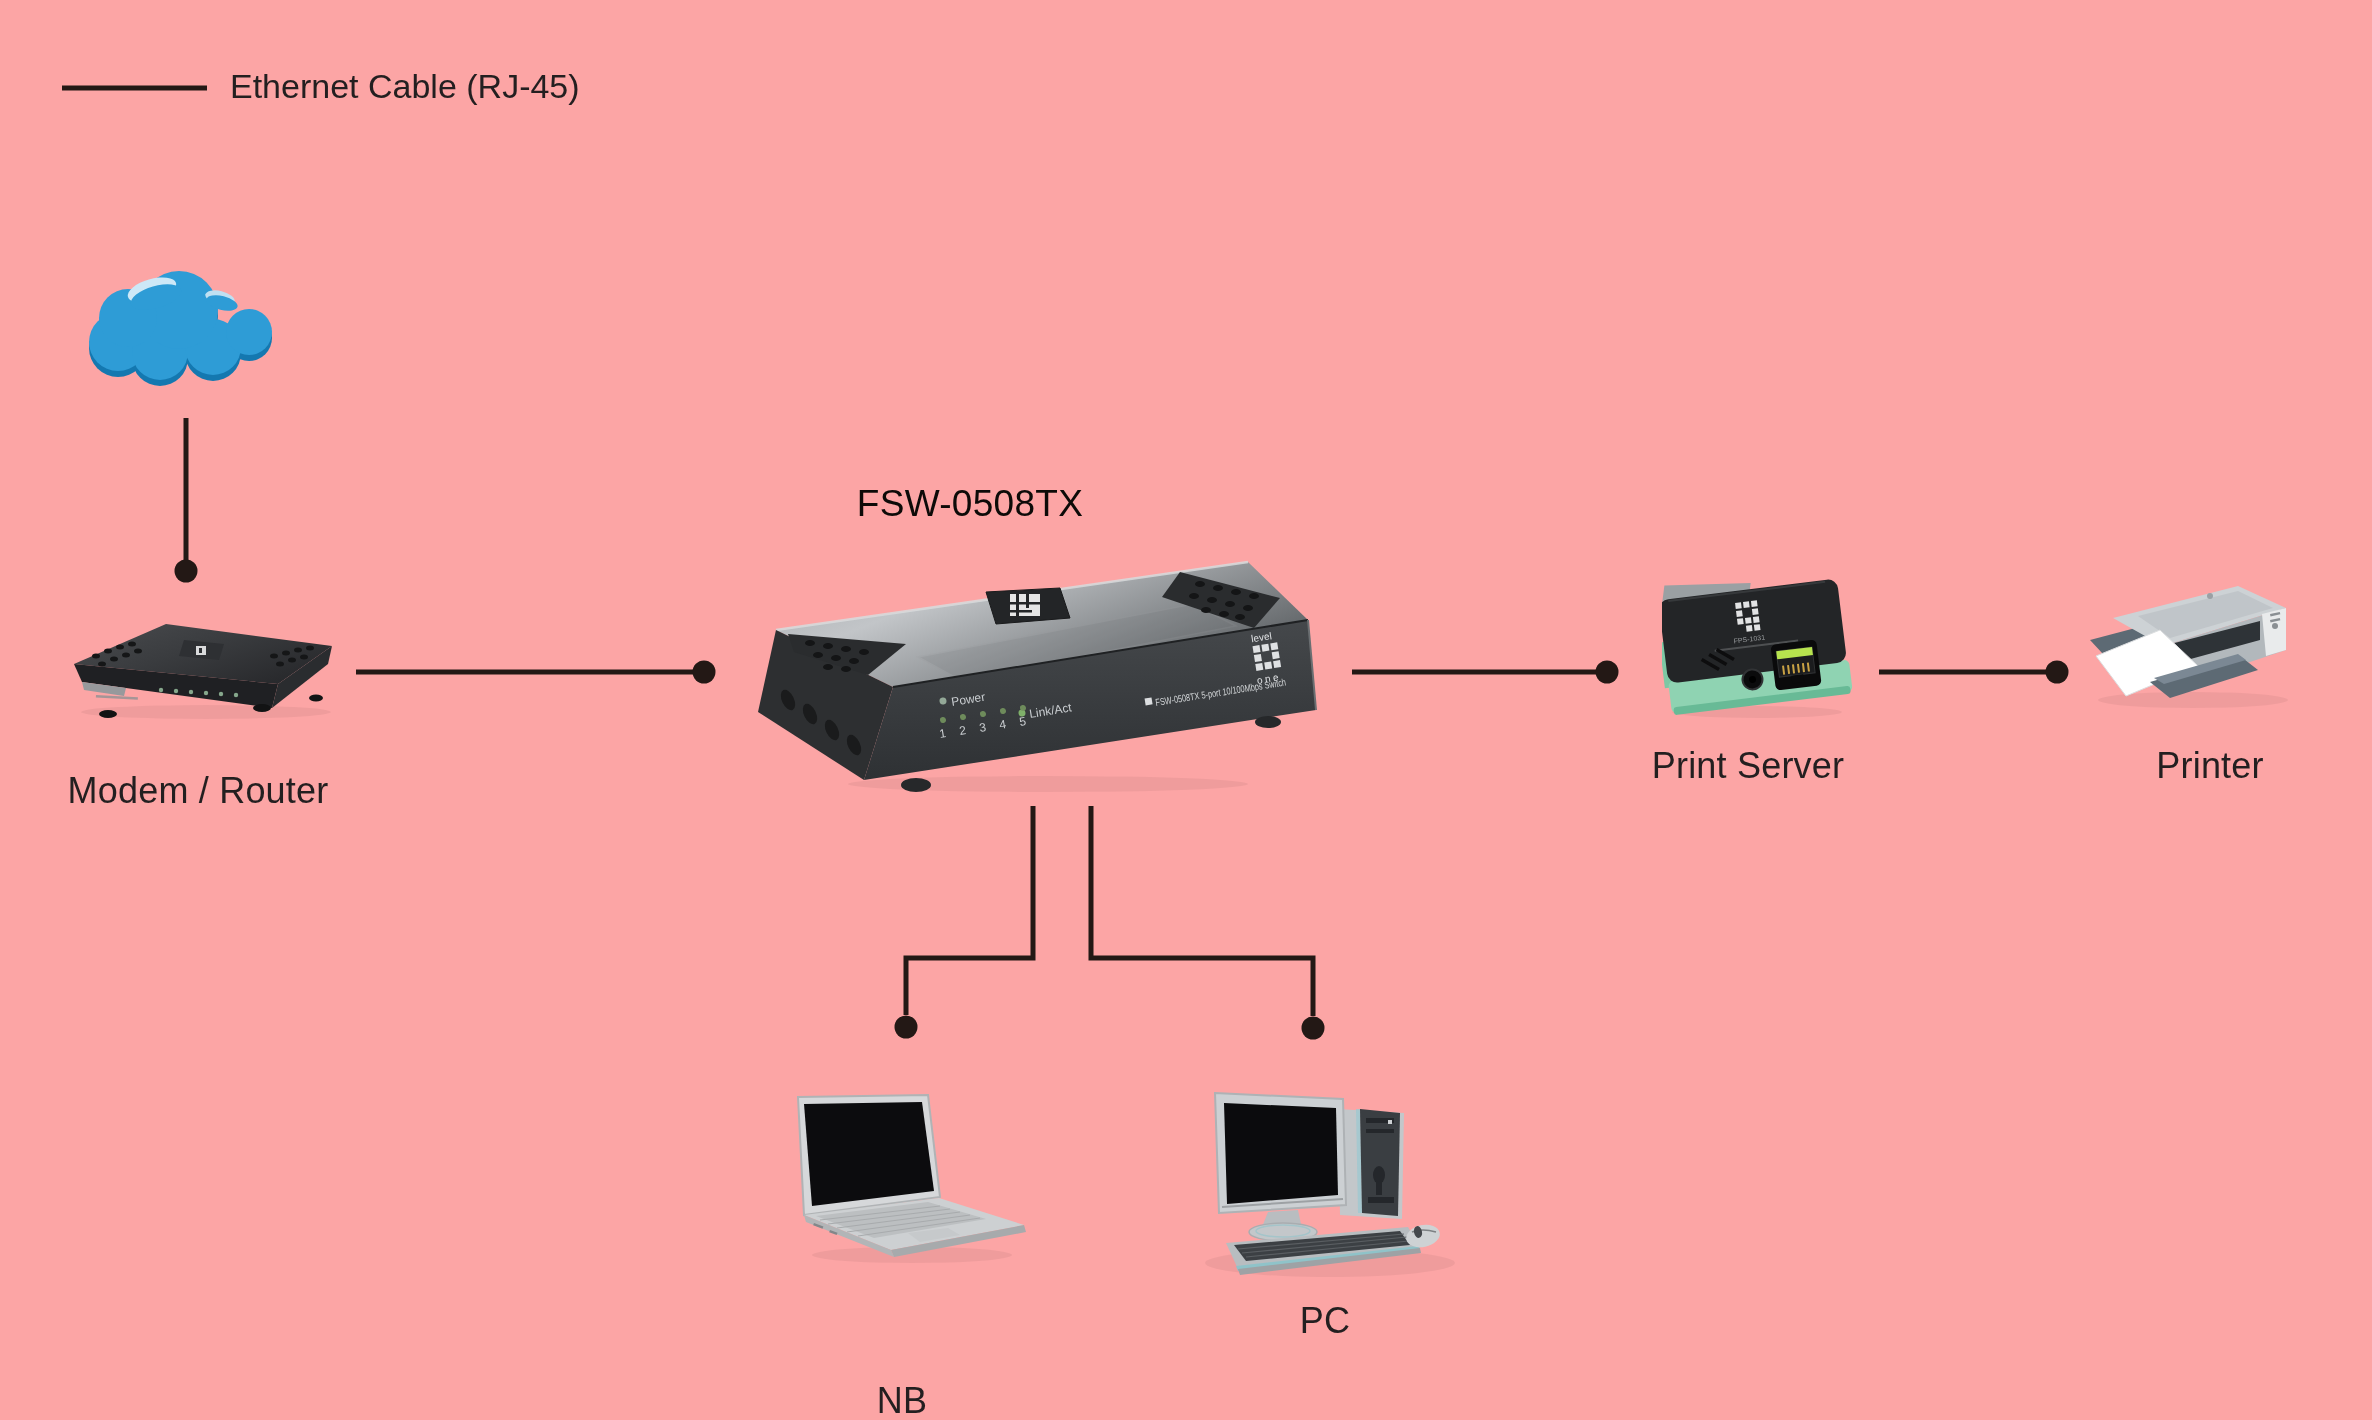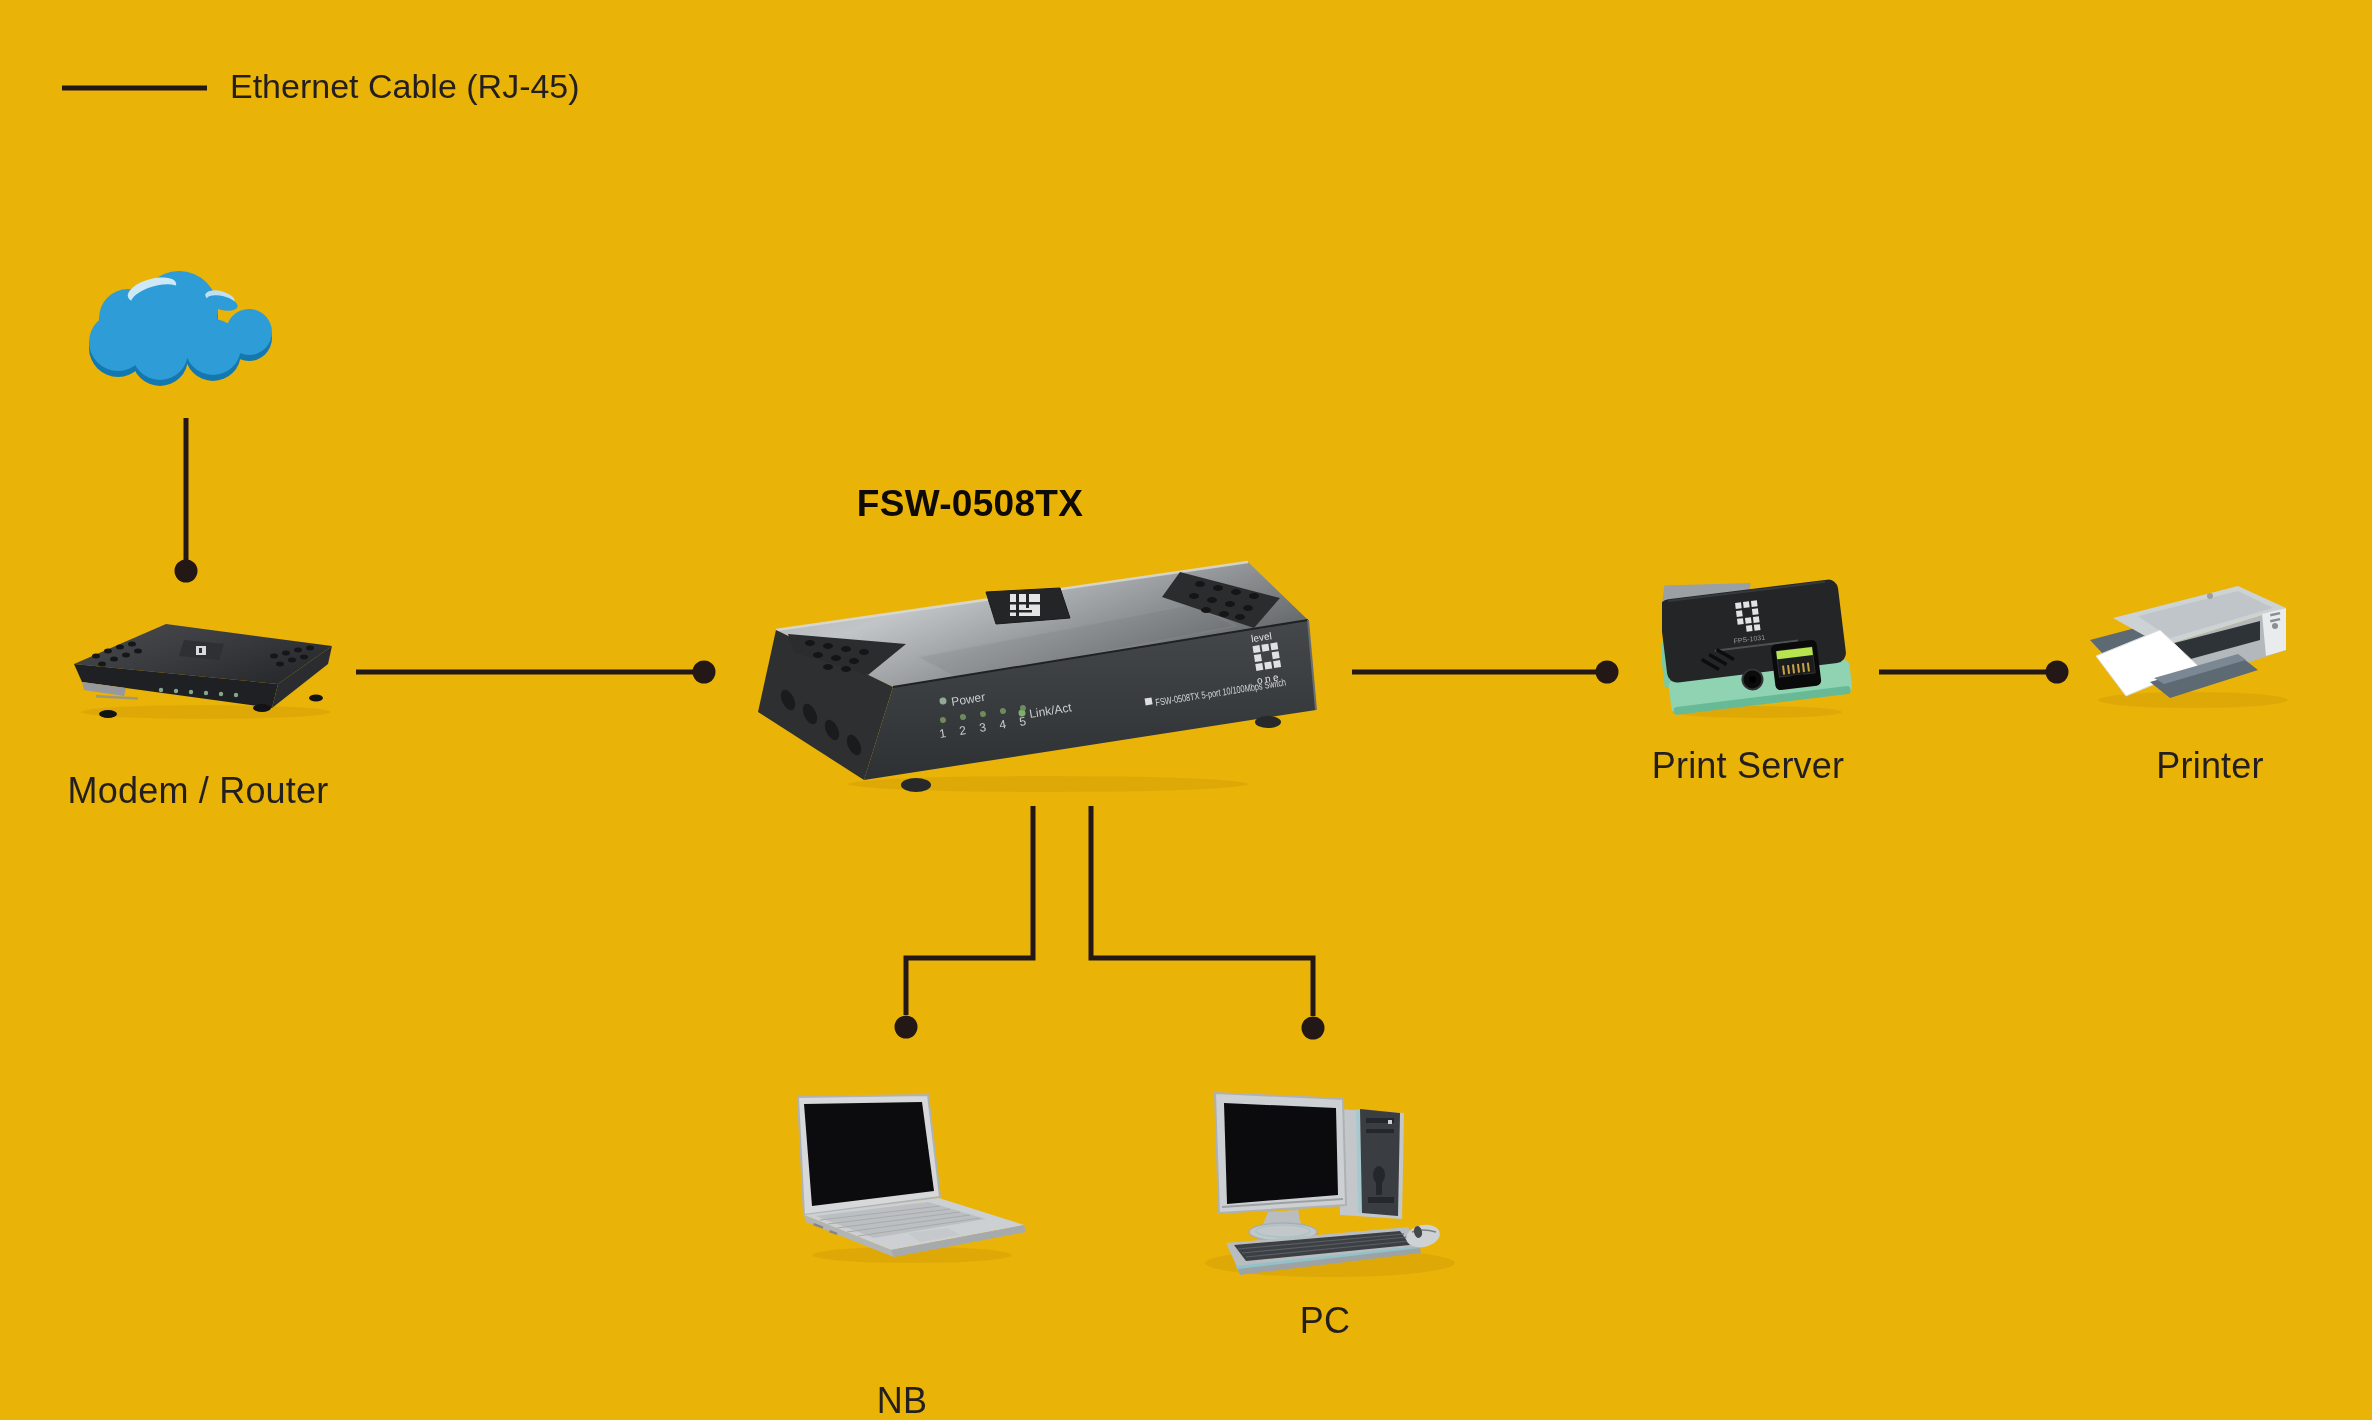--- a/index.html
+++ b/index.html
@@ -1,26 +1,26 @@
 <!DOCTYPE html>
 <html><head>
 <meta charset="utf-8">
 <style>
   html,body{margin:0;padding:0;background:#ffffff;}
   #canvas{
-    position:relative;width:2372px;height:1420px;background:#eab308;overflow:hidden;
+    position:relative;width:2372px;height:1420px;background:#fca5a5;overflow:hidden;
     font-family:"Liberation Sans","DejaVu Sans",sans-serif;color:#231f20;
   }
   svg{position:absolute;display:block;}
   .node-label{
     position:absolute;font-size:36px;letter-spacing:0.2px;color:#231f20;
     white-space:nowrap;transform:translateX(-50%);
   }
   .device-title{
-    position:absolute;font-size:37px;font-weight:700;color:#0d0a08;
+    position:absolute;font-size:37px;font-weight:400;color:#0d0a08;
     white-space:nowrap;transform:translateX(-50%);letter-spacing:0.3px;
   }
   .legend-label{
     position:absolute;left:230px;top:67px;font-size:34px;color:#231f20;white-space:nowrap;
   }
   text{font-family:"Liberation Sans","DejaVu Sans",sans-serif;}
 </style>
 </head>
 <body>
 

